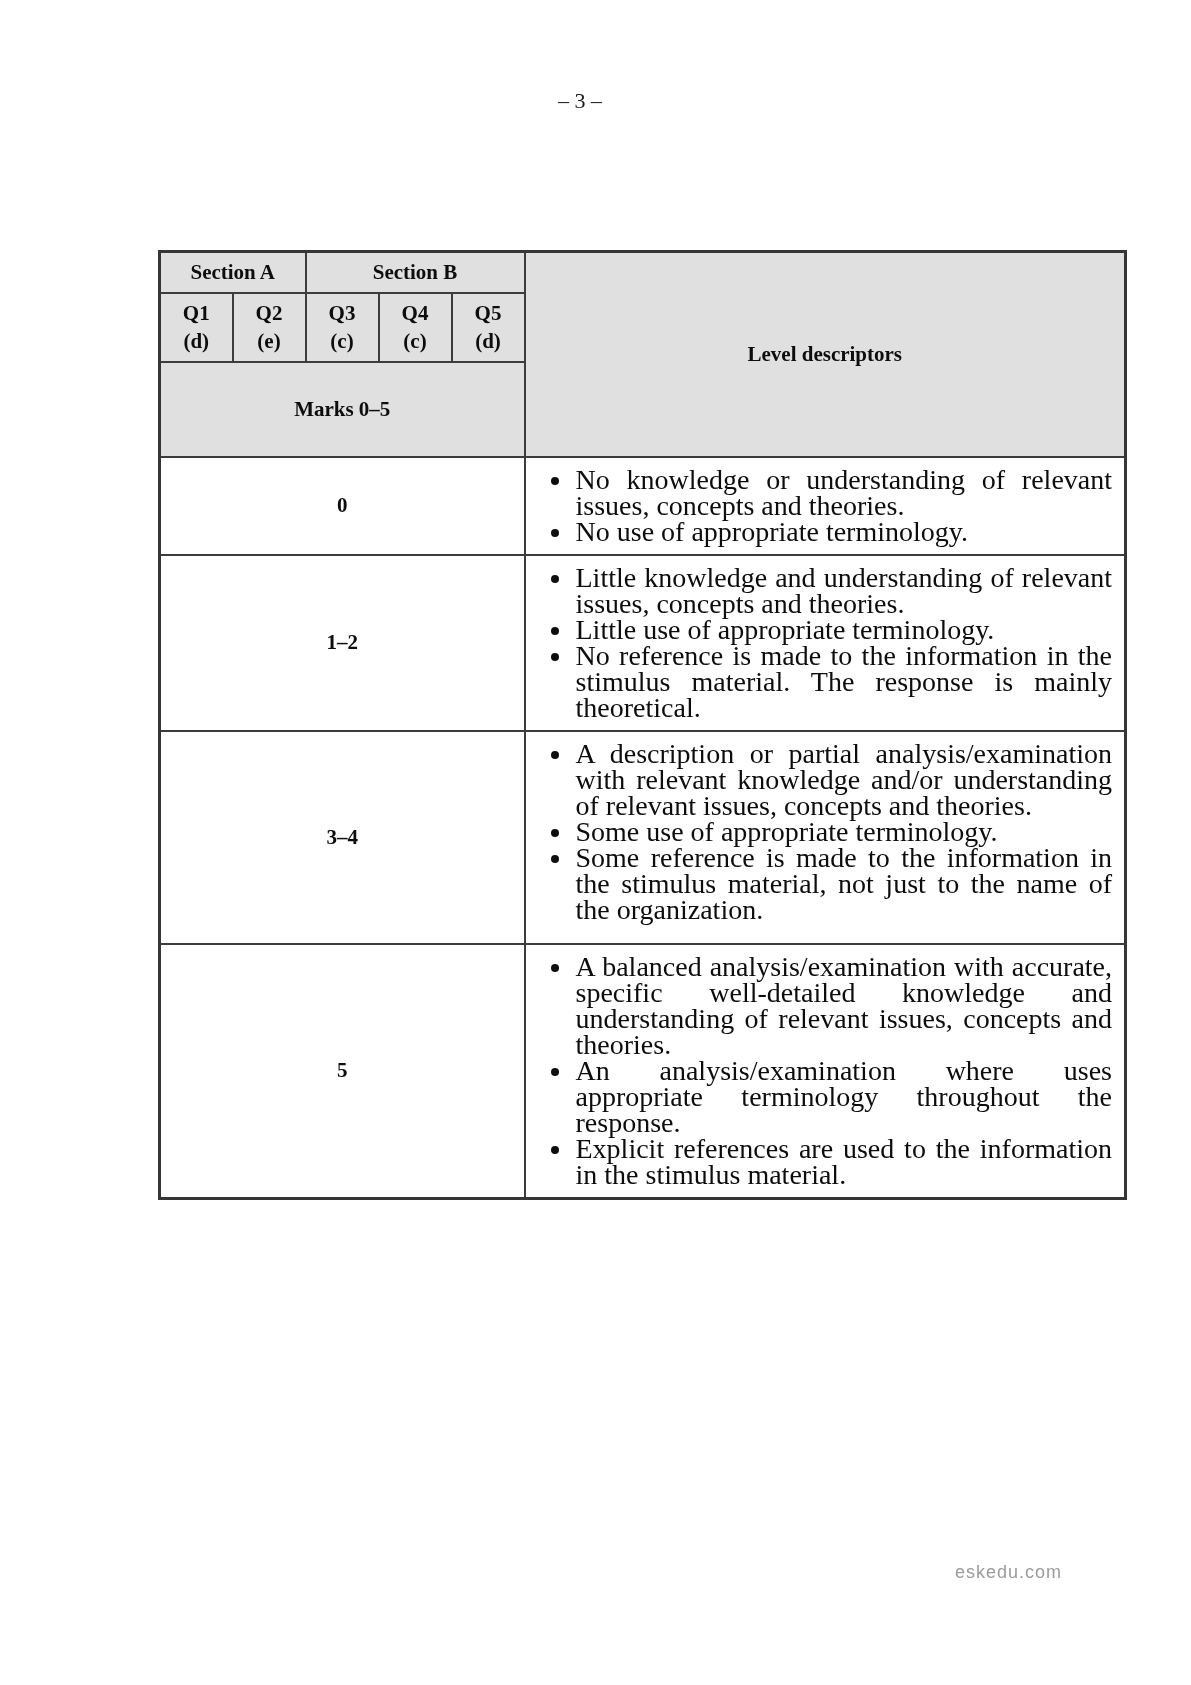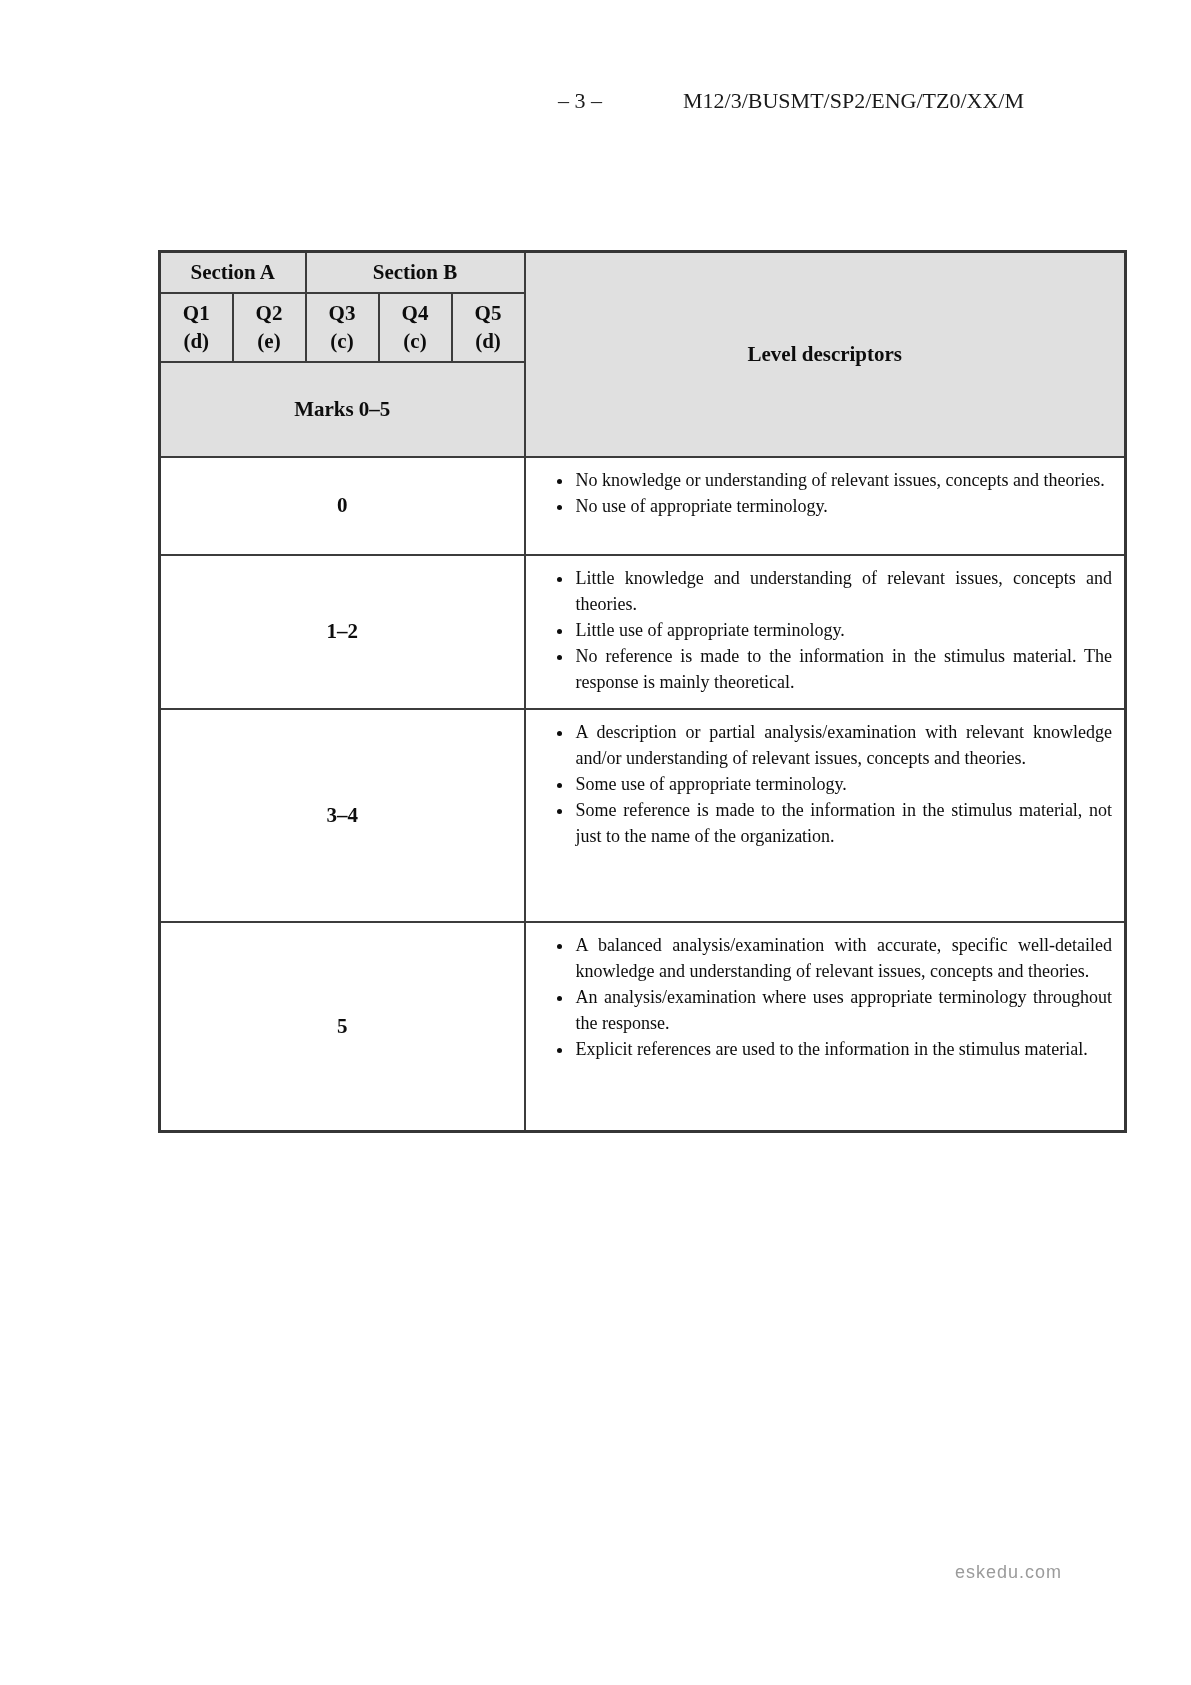--- a/index.html
+++ b/index.html
@@ -104,21 +104,21 @@
   td.desc-cell {
     vertical-align: top;
     background: #ffffff;
   }
   td.desc-cell ul {
     margin: 9px 0 9px 0;
     padding: 0 12px 0 48px;
     list-style: disc;
   }
   td.desc-cell li {
-    font-size: 18px;
+    font-size: 28px;
     line-height: 26px;
     text-align: justify;
     color: #0d0d0d;
     padding-left: 2px;
     margin: 0;
   }
 
   
   .wm-bottom {
     position: absolute;
@@ -131,21 +131,20 @@
     white-space: nowrap;
   }
 </style>
 </head>
 <body>
 
 <div class="page">
 
 
   <div class="page-num">– 3 –</div>
-  <div class="doc-code">M12/3/BUSMT/SP2/ENG/TZ0/XX/M</div>
 
 
   <table class="markband">
     <colgroup>
       <col class="qcol">
         <col class="qcol">
         <col class="qcol">
         <col class="qcol">
         <col class="qcol">
       <col class="desccol">

